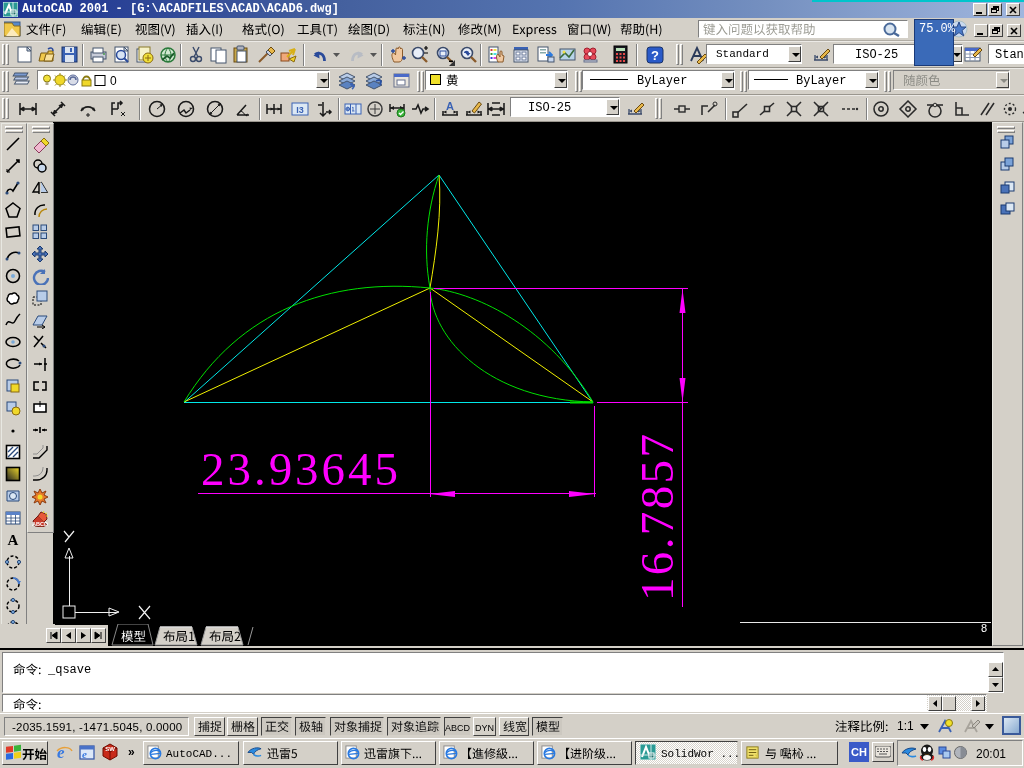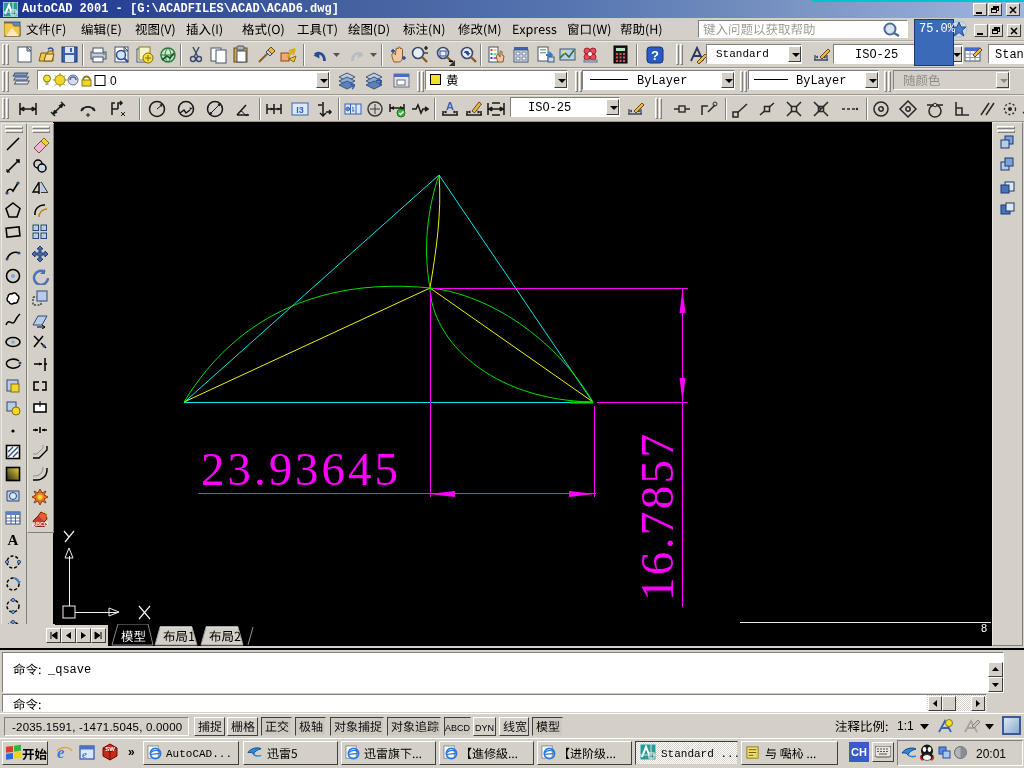--- a/index.html
+++ b/index.html
@@ -870,21 +870,21 @@
     <path d="M4 8 C9 4 15 6 14 9 L4 10" stroke="#2a7ae0" stroke-width="1.4" fill="none"></path>
   </svg>
 <div class="skd" style="left:635px;top:741px;width:103px;height:24px;background:#e8e4dc;background-image:repeating-conic-gradient(#fff 0 25%,#d8d4cc 0 50%);background-size:2px 2px"></div>
 <svg style="left:640px;top:744px" width="16" height="16" viewBox="0 0 16 16">
     <rect x="0" y="0" width="16" height="16" fill="#2a9a94"></rect>
     <rect x="0" y="0" width="16" height="16" fill="none" stroke="#e8f4f4"></rect>
     <path d="M2 13 L6 3 L10 13" stroke="#fff" stroke-width="2" fill="none"></path>
     <rect x="9" y="9" width="5" height="5" fill="#1a6a66" stroke="#fff"></rect>
     <path d="M0 11 H16 M11 0 V16" stroke="#cfe8e8"></path>
   </svg>
-<div class="mono" style="left:661px;top:748px;font-size:11px">Standard ...</div>
+<div class="mono" style="left:661px;top:748px;font-size:11px">SolidWor ...</div>
 <div class="rz" style="left:741px;top:741px;width:97px;height:24px;background:#d4d0c8"></div>
 <svg style="left:745px;top:745px" width="15" height="15" viewBox="0 0 16 16">
     <rect x="2" y="2" width="12" height="12" fill="#f0e06a" stroke="#8a7a1a"></rect>
     <path d="M4 5 h8 M4 8 h8 M4 11 h5" stroke="#6a5a10"></path>
     <path d="M10 10 l4 4 v-4 z" fill="#d8c84a"></path>
   </svg>
 <div style="left:849px;top:742px;width:20px;height:20px;background:#3a5ac8;color:#fff;font-size:11px;font-weight:bold;text-align:center;line-height:20px;font-family:'Liberation Sans'">CH</div>
 <div class="rz" style="left:872px;top:742px;width:22px;height:20px;background:#d4d0c8"></div>
 <svg style="left:875px;top:746px" width="16" height="12" viewBox="0 0 16 12">
     <rect x="0" y="0" width="16" height="11" rx="2" fill="#e8e4dc" stroke="#555"></rect>

